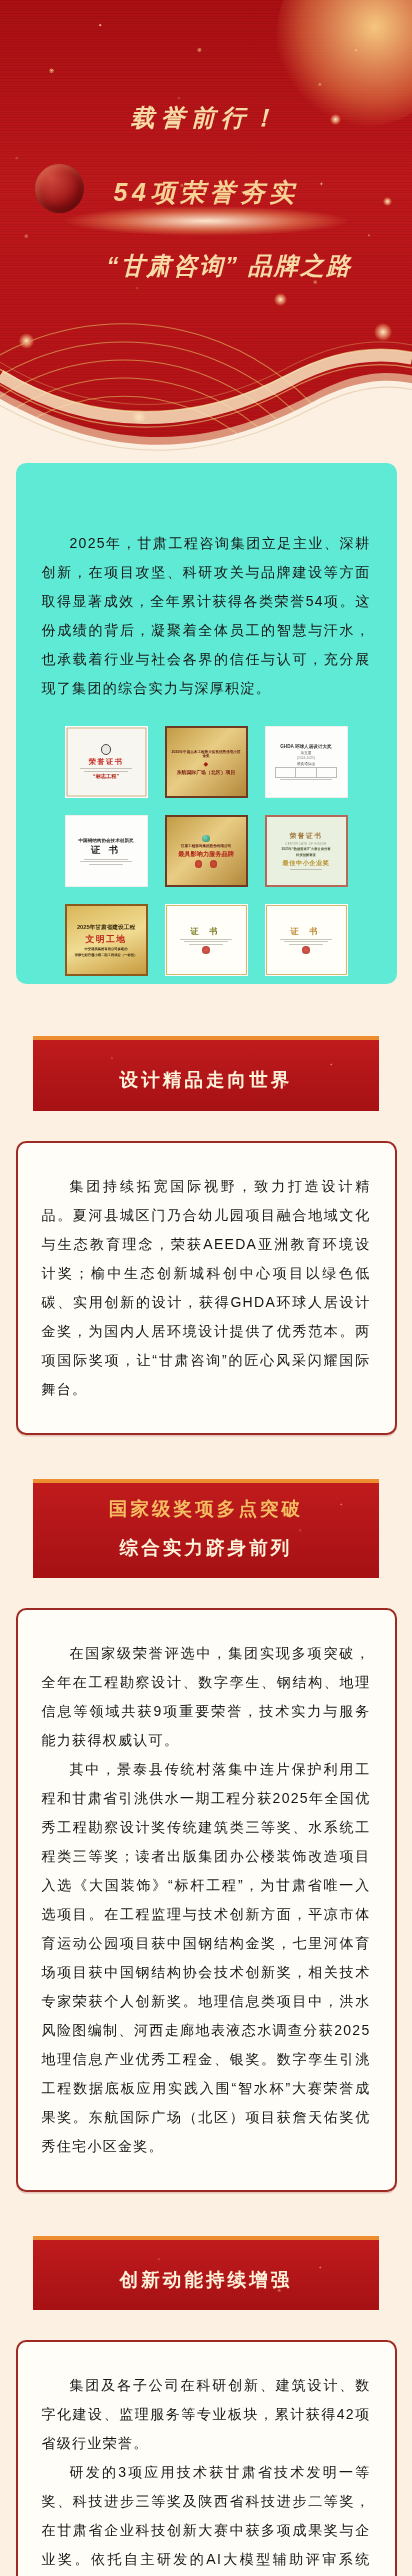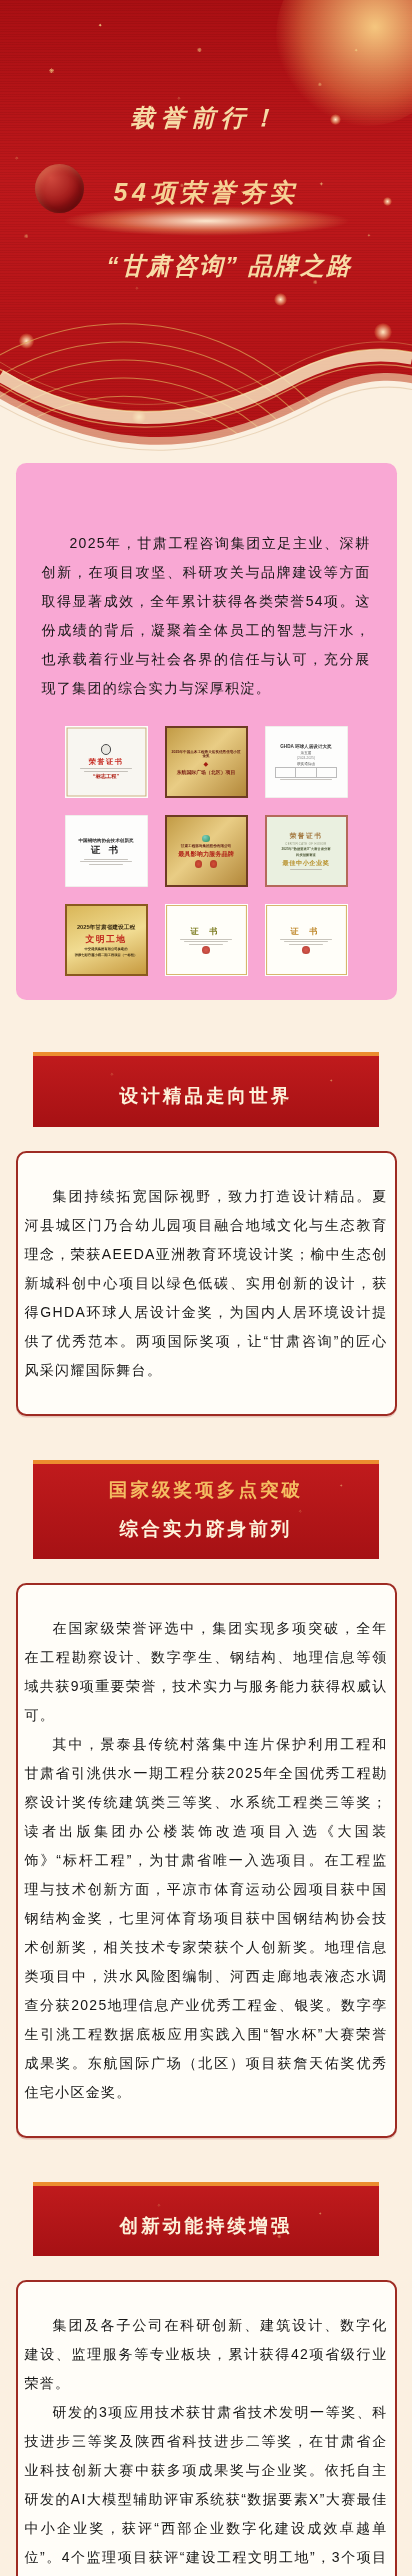--- a/index.html
+++ b/index.html
@@ -39,26 +39,26 @@
     background:radial-gradient(circle, #ffe9c2 0%, rgba(255,195,115,.3) 55%, transparent 72%); }
   .sparkle { position:absolute; z-index:2; color:#eec37c; }
   .hero-title { position:relative; z-index:4; text-align:center; font-weight:bold;font-style:italic; }
   .hero-t1 { padding-top:102px; font-size:24px; letter-spacing:6.2px; color:#f7dba6; }
   .hero-t2 { margin-top:42px; font-size:25px; letter-spacing:4.6px; color:#f6d295; }
   .hero-t3 { margin-top:41px; font-size:24px; letter-spacing:2.1px; color:#f7dba6;margin-left:47px; }
   .wave-svg { position:absolute; left:0; bottom:0; width:412px; height:155px; z-index:5; display:block; }
 
   
   .card { margin-left:15.5px; margin-right:15.5px; border-radius:10.3px; }
-  .card-peach { margin-top:10.3px; background:#f9a8d4; padding:66px 26px 24px; }
+  .card-peach { margin-top:10.3px; background:#5eead4; padding:66px 26px 8px; }
   .card-white {
     background:#fffdf8;
     border:2.1px solid #9e2b23;
-    padding:29px 7px;
-    margin-top:24px;
+    padding:29px 24px;
+    margin-top:30px;
     box-shadow:0 1.5px 0 rgba(158,43,35,.22);
   }
   .para {
     margin:0; font-size:14px; line-height:29px; letter-spacing:1.3px;
     color:#161616; text-align:justify; text-indent:2em;
   }
 
   
   .banner {
     position:relative; margin:52px 33px 0; text-align:center;

